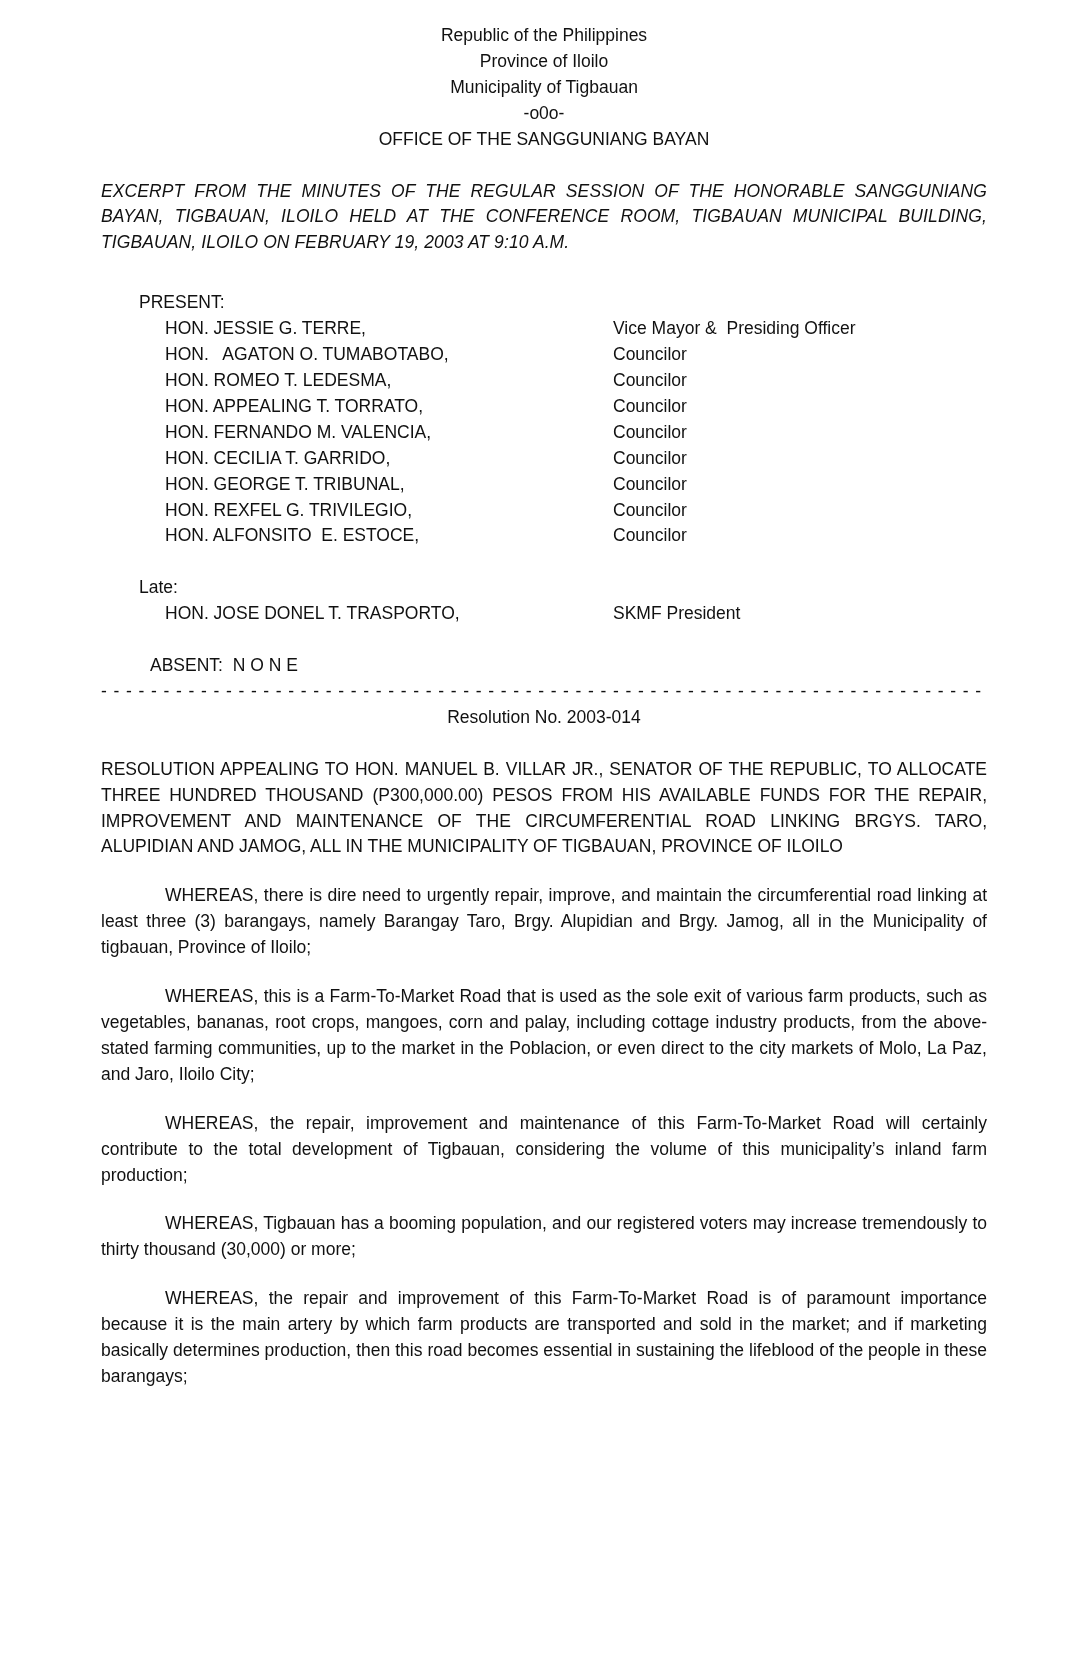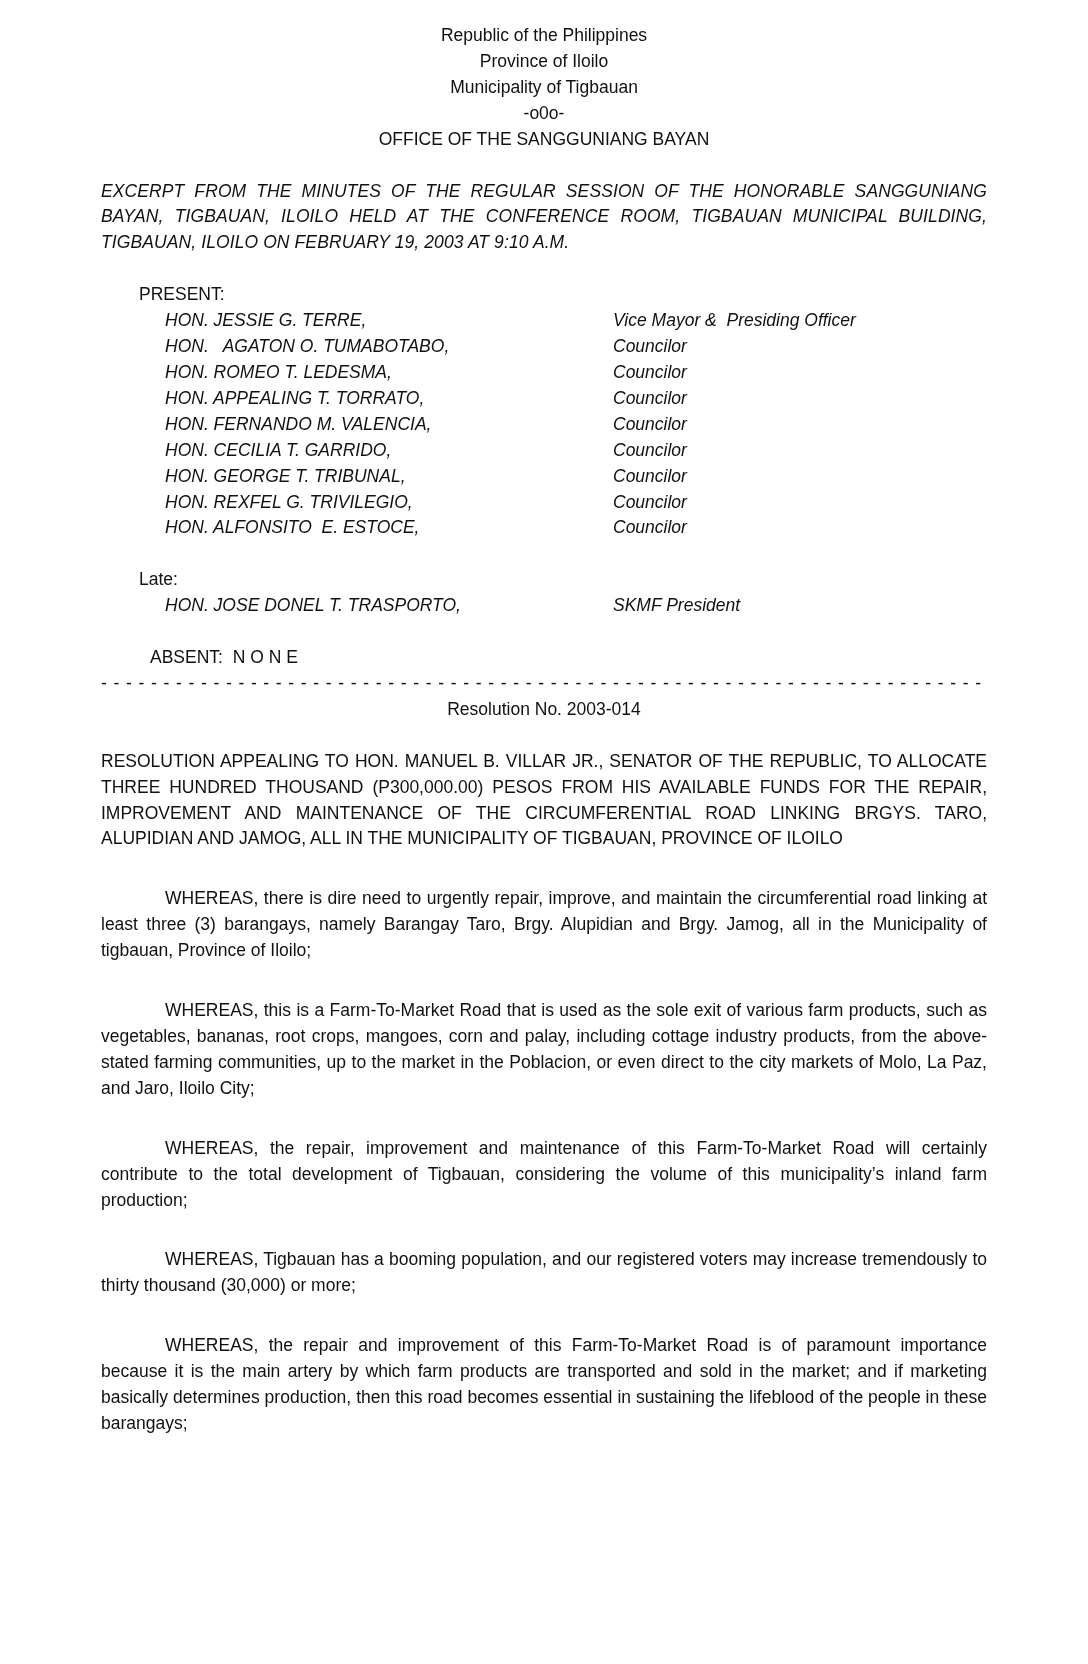--- a/index.html
+++ b/index.html
@@ -6,31 +6,31 @@
   body {
     width: 1088px; height: 1664px; position: relative; overflow: hidden;
     font-family: "Liberation Sans", "DejaVu Sans", sans-serif;
     color: #111111; font-size: 17.5px; line-height: 25.9px;
   }
   .page { position: absolute; left: 101px; top: 23px; width: 886px; }
   .header-line { display: block; text-align: center; }
   .block { margin: 0; }
   .justify { text-align: justify; text-align-last: left; }
   .excerpt { margin-top: 26px; letter-spacing: 0.1px; font-style: italic; }
-  .attend { margin-top: 26px; }
+  .attend { margin-top: 34px; }
   .att-label { padding-left: 38px; display: block; }
-  .att-row { display: flex; padding-left: 64px; font-style: italic; }
+  .att-row { display: flex; padding-left: 64px; }
   .att-name { width: 448px; flex: none; white-space: pre; }
   .att-role { flex: none; white-space: pre; }
   .gap { height: 25.9px; }
   .absent { padding-left: 49px; margin-top: 26px; white-space: pre; }
   .dashes { white-space: nowrap; overflow: hidden; letter-spacing: 0.9px; margin-top: 0px; width: 886px; }
   .res-no { text-align: center; margin-top: 0; }
   .title-block { margin-top: 26px; }
-  .para { margin-top: 34px; text-indent: 64px; }
+  .para { margin-top: 23px; text-indent: 64px; }
 </style>
 </head>
 <body>
 
 <div class="page">
 
   <div>
     <span class="header-line">Republic of the Philippines</span>
     <span class="header-line">Province of Iloilo</span>
     <span class="header-line">Municipality of Tigbauan</span>

